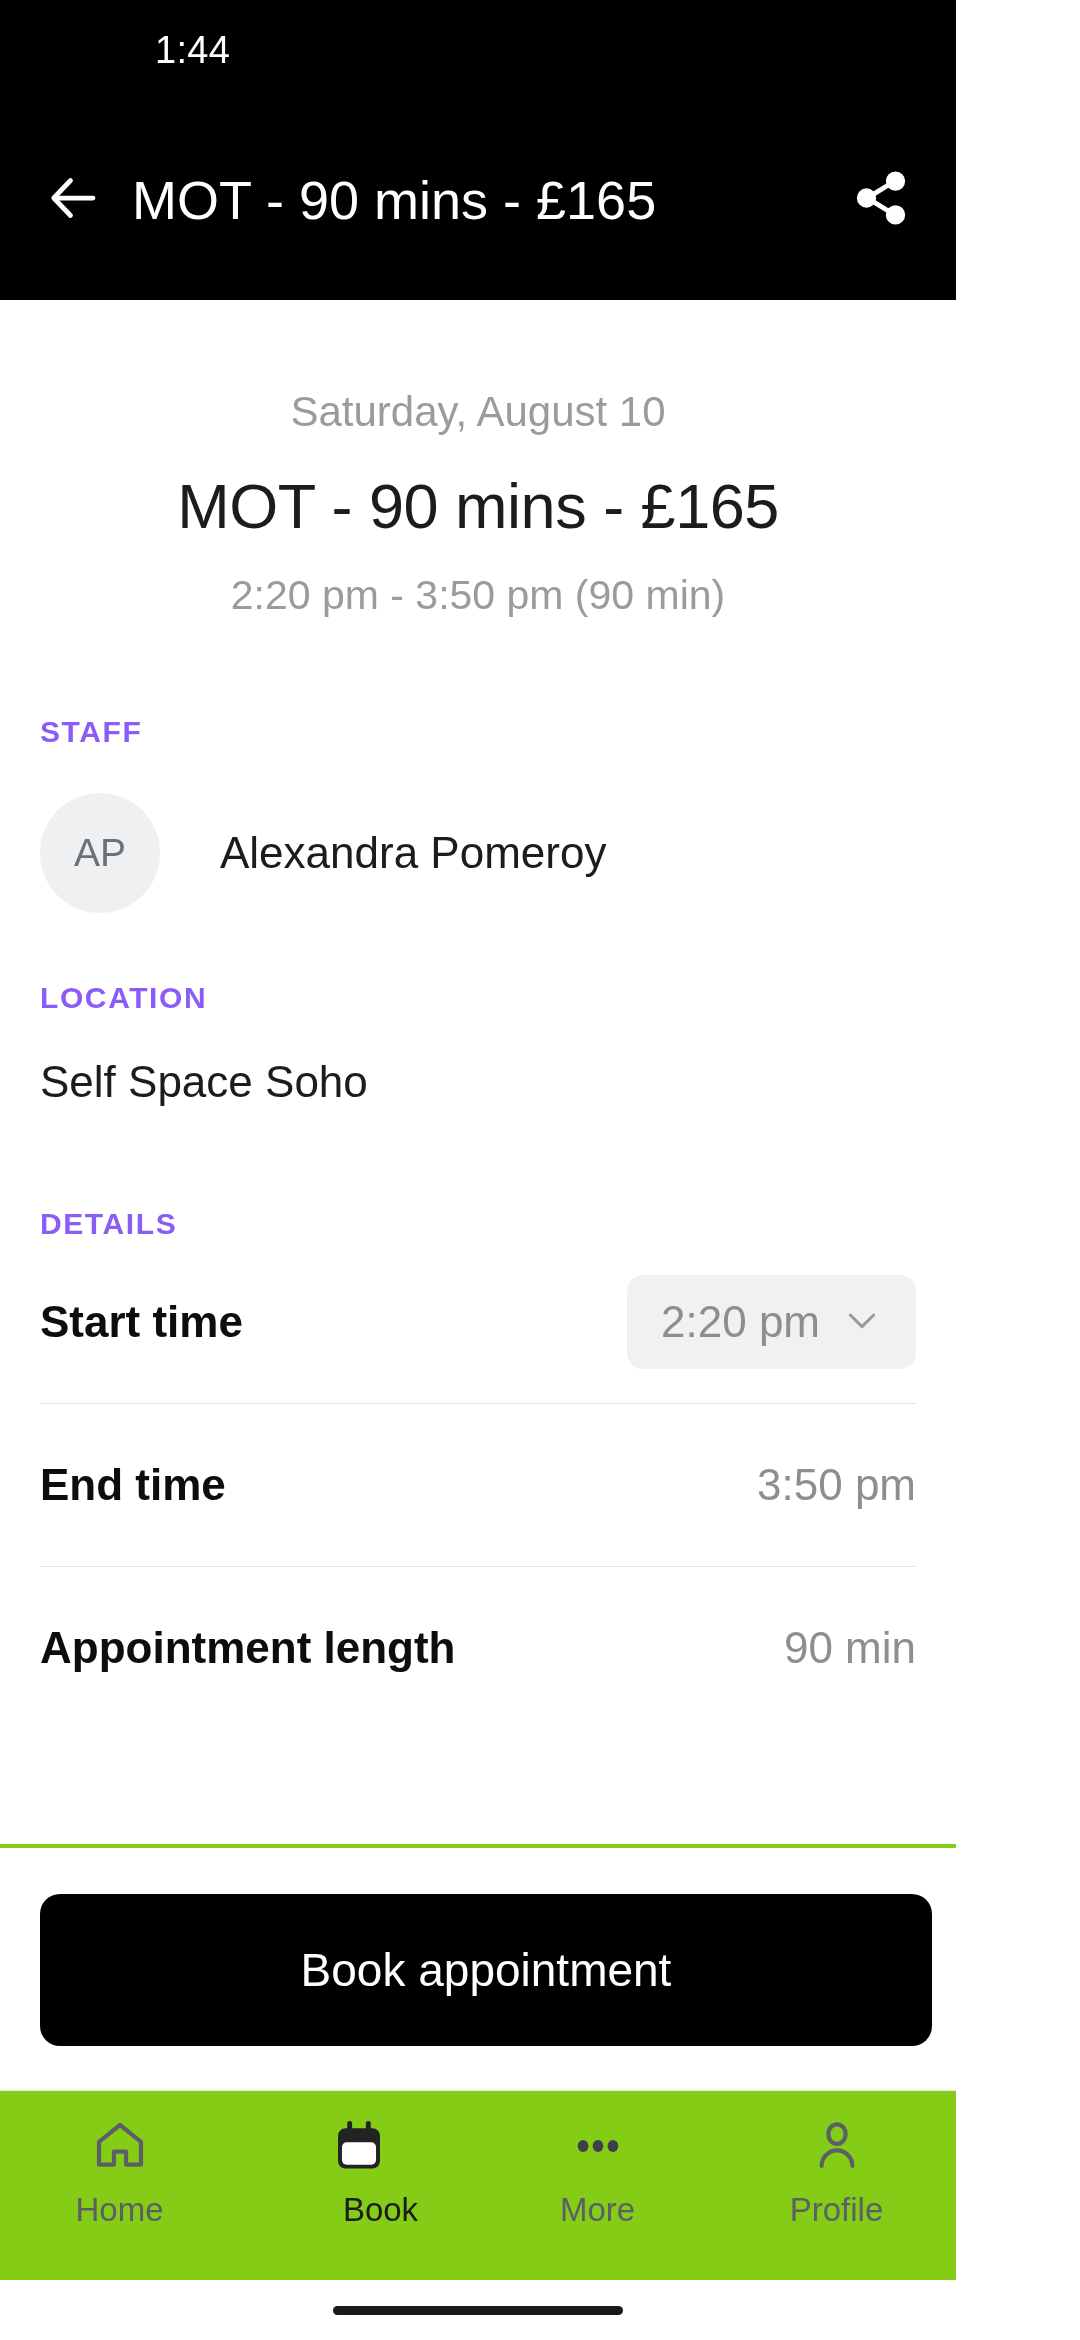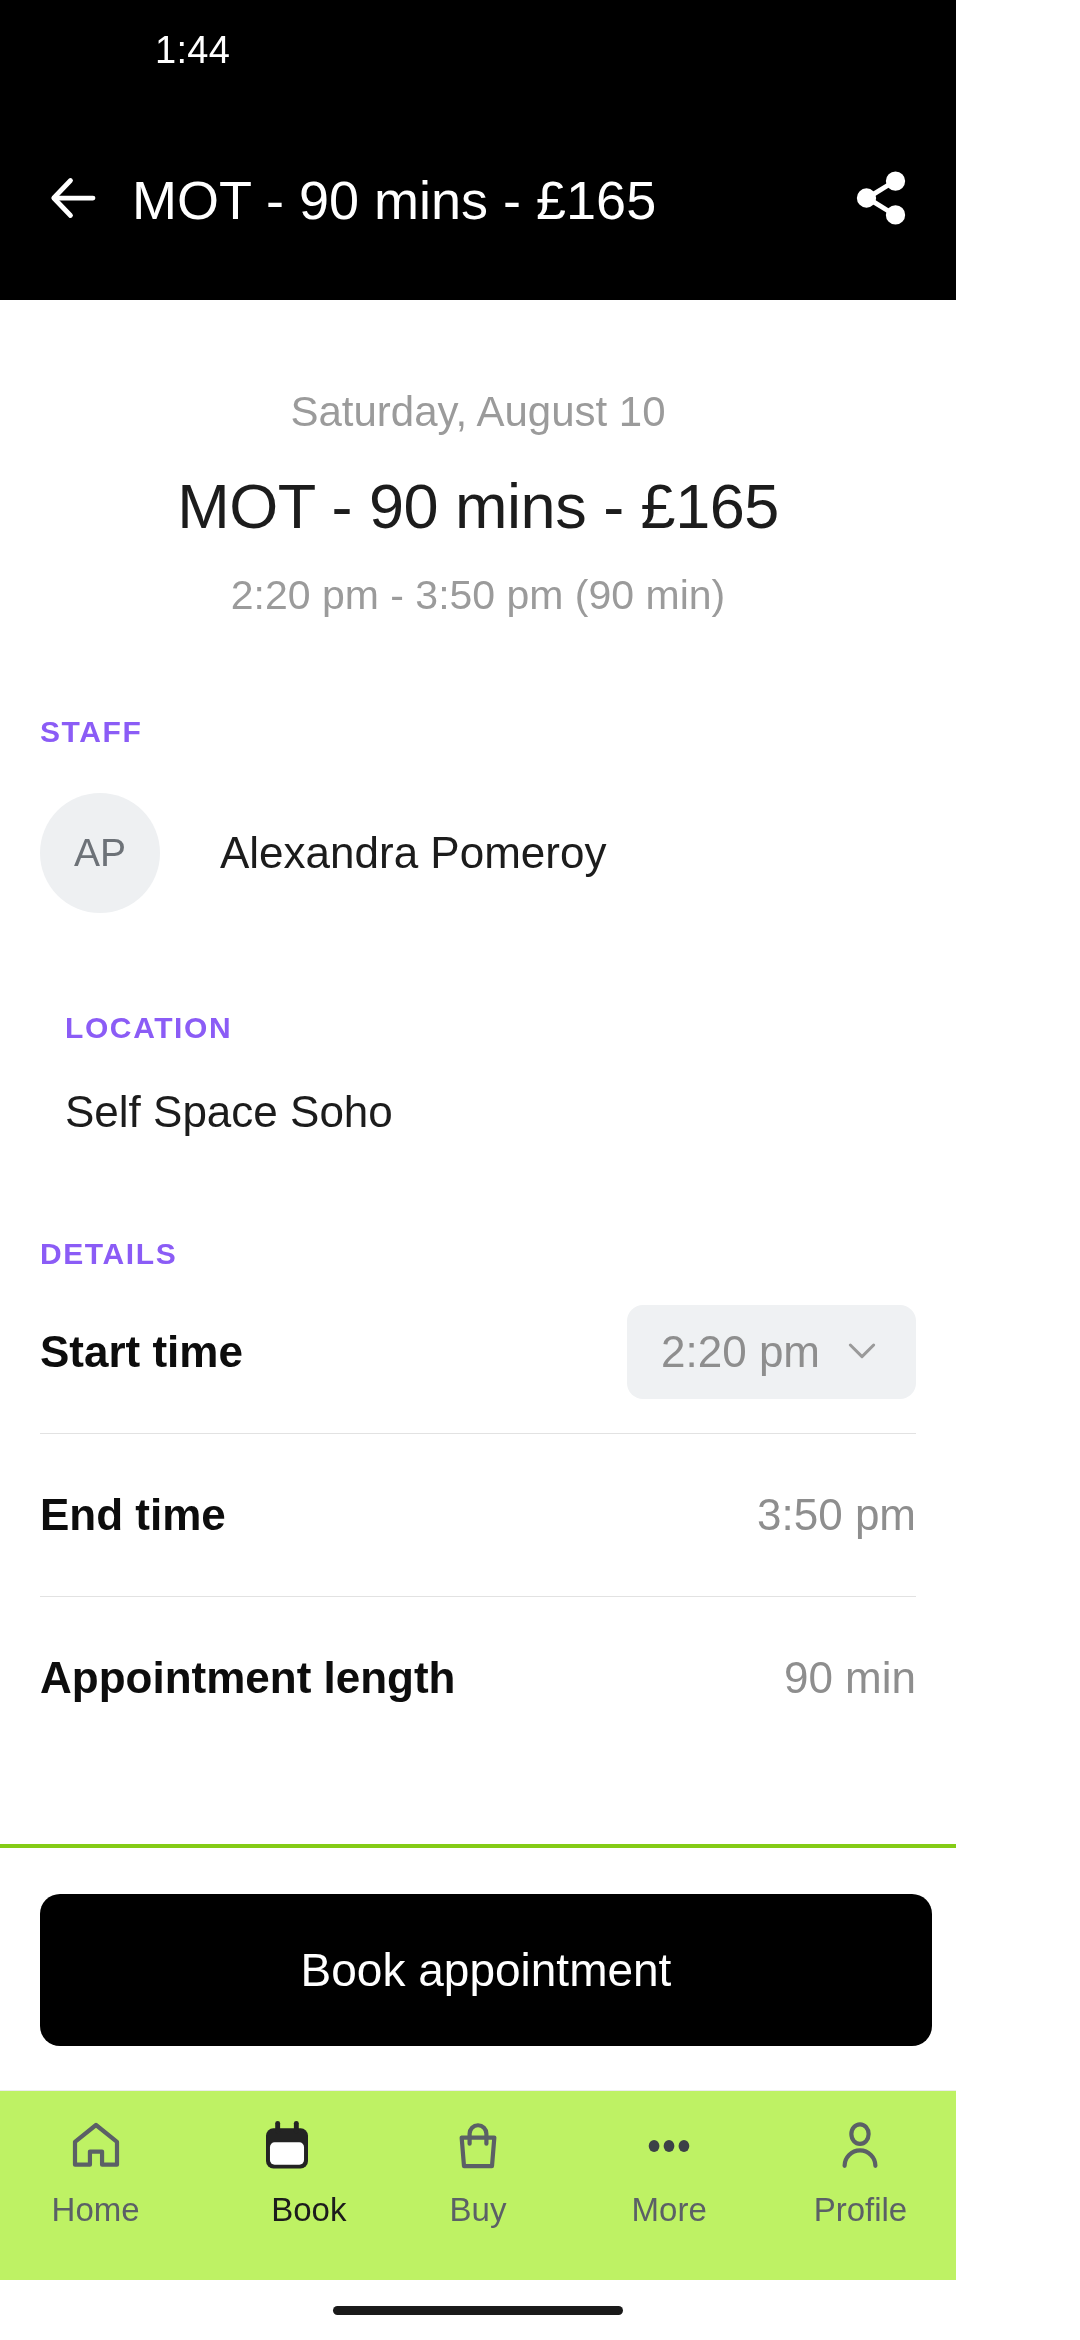--- a/index.html
+++ b/index.html
@@ -128,21 +128,21 @@
     color: #6d7278;
     font-weight: 400;
     flex: 0 0 auto;
   }
   .staff-name {
     font-size: 44px;
     color: #1c1c1c;
     margin-left: 60px;
   }
 
-  .location-section { margin-top: 98px; padding-left: 25px; }
+  .location-section { margin-top: 68px; }
   .location-value {
     font-size: 44px;
     color: #1c1c1c;
     padding: 0 40px;
     margin-top: 42px;
   }
 
   .details-section { margin-top: 100px; }
 
   .detail-row {
@@ -199,21 +199,21 @@
     font-family: "Liberation Sans", sans-serif;
     display: flex;
     align-items: center;
     justify-content: center;
   }
 
   
   .bottom-nav {
     flex: 0 0 auto;
     height: 190px;
-    background: #bef264;
+    background: #84cc16;
     border-top: 1px solid #ececec;
     display: flex;
     align-items: flex-start;
     padding-top: 24px;
   }
   .nav-item {
     flex: 1 1 0;
     display: flex;
     flex-direction: column;
     align-items: center;
@@ -351,29 +351,20 @@
         <svg width="56" height="56" viewBox="0 0 24 24" fill="none">
           <rect x="3" y="4.4" width="18" height="17.2" rx="3.2" fill="#232323"></rect>
           <rect x="4.7" y="10.4" width="14.6" height="9.6" rx="2" fill="#ffffff"></rect>
           <line x1="8" y1="2.3" x2="8" y2="5.6" stroke="#232323" stroke-width="2.1" stroke-linecap="round"></line>
           <line x1="16" y1="2.3" x2="16" y2="5.6" stroke="#232323" stroke-width="2.1" stroke-linecap="round"></line>
         </svg>
       </span>
       <span class="nav-label">Book</span>
     </div>
 
-    <div class="nav-item">
-      <span class="nav-icon">
-        <svg width="56" height="56" viewBox="0 0 24 24" fill="none" stroke="#5b6066" stroke-width="1.8" stroke-linecap="round" stroke-linejoin="round">
-          <path d="M5 8.4 H19 L18 20.6 H6 Z"></path>
-          <path d="M8.4 11 V6.7 a3.6 3.6 0 0 1 7.2 0 V11"></path>
-        </svg>
-      </span>
-      <span class="nav-label">Buy</span>
-    </div>
 
     <div class="nav-item">
       <span class="nav-icon">
         <svg width="56" height="56" viewBox="0 0 24 24">
           <ellipse cx="5.6" cy="12" rx="2.3" ry="2.6" fill="#3c4147"></ellipse>
           <ellipse cx="12" cy="12" rx="2.3" ry="2.6" fill="#3c4147"></ellipse>
           <ellipse cx="18.4" cy="12" rx="2.3" ry="2.6" fill="#3c4147"></ellipse>
         </svg>
       </span>
       <span class="nav-label">More</span>

